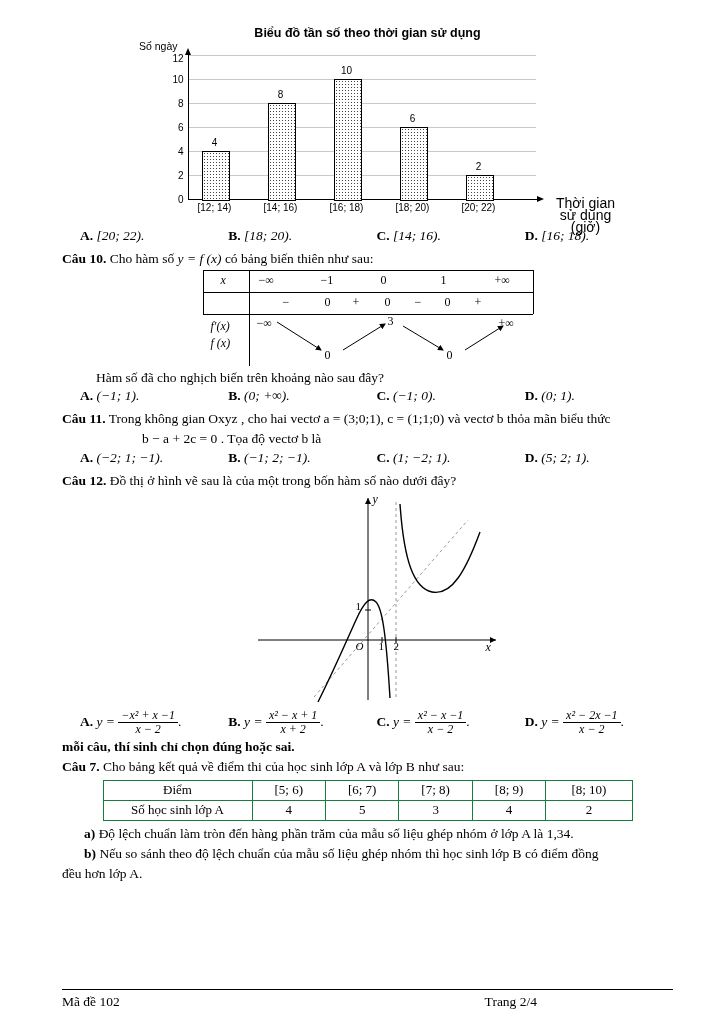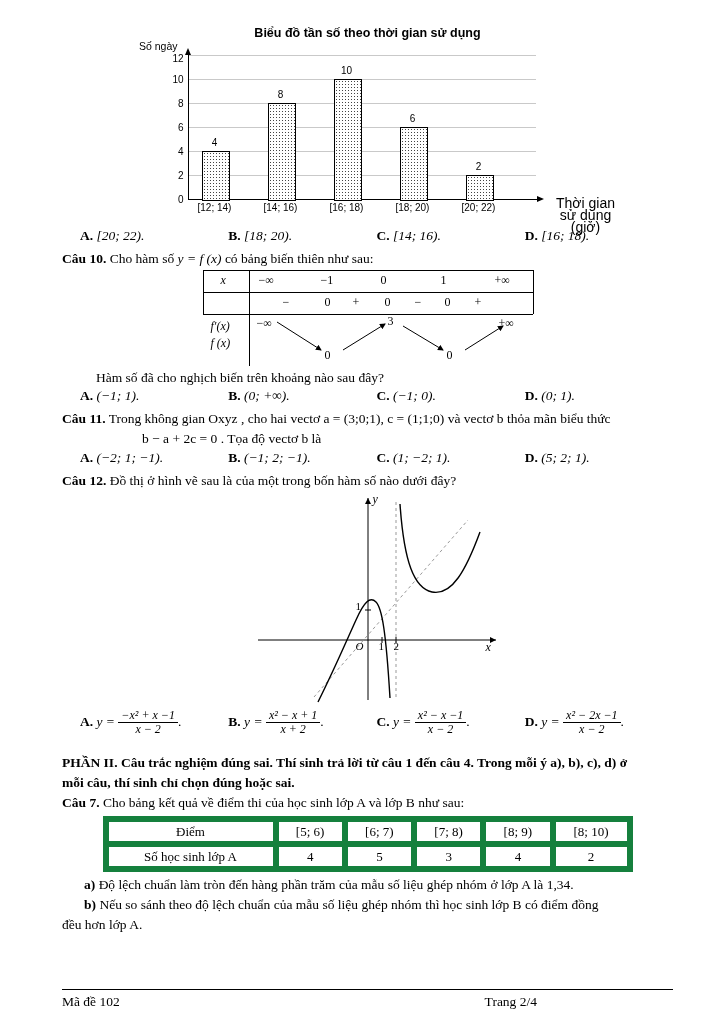--- a/index.html
+++ b/index.html
@@ -137,23 +137,23 @@
     margin:2px auto 0 auto;
   }
   
   .dtable{
     border-collapse:collapse;
     margin:4px auto 0 auto;
     width:530px;
     font-size:13px;
   }
   .dtable td{
-    border:6px solid #15803d;
+    border:1px solid #15803d;
     text-align:center;
-    padding:1px 12px;
+    padding:1px 4px;
     height:17px;
   }
   .dtable td.left{ text-align:center; }
   .footer{
     position:absolute;
     left:0;bottom:14px;
     width:589px;
     padding:0 52px 0 62px;
     box-sizing:border-box;
     display:flex;
@@ -363,21 +363,20 @@
     <div>
       <span class="bold">D.</span>
       <span class="math">y =</span>
       <span class="frac">
         <span class="num math">x² − 2x −1</span>
         <span class="den math">x − 2</span>
       </span><span>.</span>
     </div>
   </div>
 
-  <p class="bold" style="margin-top:16px;">PHẦN II. Câu trắc nghiệm đúng sai. Thí sinh trả lời từ câu 1 đến câu 4. Trong mỗi ý a), b), c), d) ở</p>
   <p class="bold">mỗi câu, thí sinh chỉ chọn đúng hoặc sai.</p>
   <p>
     <span class="bold">Câu 7.</span>
     <span>Cho bảng kết quả về điểm thi của học sinh lớp A và lớp B như sau:</span>
   </p>
 
   <table class="dtable">
     <tbody>
           <tr>
       <td class="left" style="width:140px;">Điểm</td>

